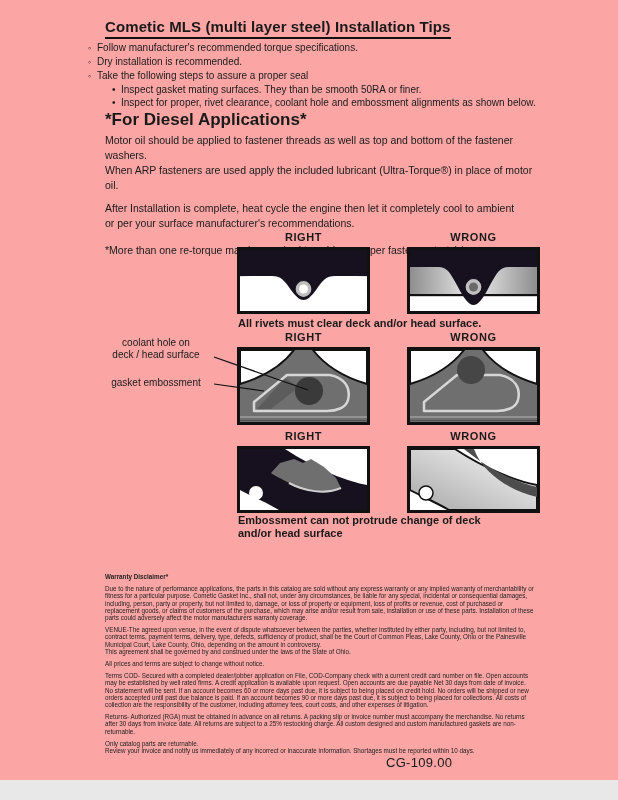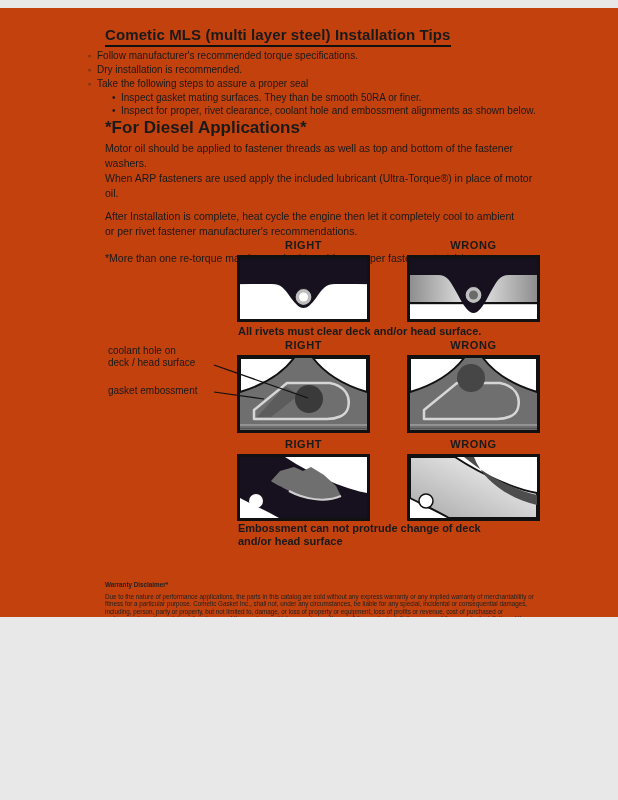--- a/index.html
+++ b/index.html
@@ -1,18 +1,18 @@
 <!DOCTYPE html>
 <html><head>
 <meta charset="utf-8">
 <style>
   html,body{margin:0;padding:0;background:#e8e8e8;}
   .page{
-    position:relative;width:618px;height:609px;margin:8px auto;
-    background:#c2410c;overflow:hidden;
+    position:relative;width:618px;height:780px;margin:0 auto;
+    background:#fca5a5;overflow:hidden;
     font-family:"Liberation Sans", sans-serif;color:#1a1a1a;
   }
   .abs{position:absolute;}
   
   .title{
     left:105px;top:18px;font-size:15px;font-weight:bold;
     border-bottom:2px solid #111;padding-bottom:2px;letter-spacing:.1px;
   }
   
   .tips{left:88px;top:41px;width:460px;font-size:10px;line-height:13px;}
@@ -35,21 +35,21 @@
   .figbox.wrongbox{left:170px;}
   .figbox.rightbox{left:0;}
   .figcap{position:absolute;left:1px;font-size:11px;font-weight:bold;line-height:12.5px;white-space:nowrap;}
   #fig1{left:237px;top:230px;height:102px;}
   #fig1 .figcap{top:87px;}
   #fig2{left:237px;top:330px;height:112px;}
   #fig2 .figcap{top:96px;}
   #fig3{left:237px;top:429px;height:116px;}
   #fig3 .figcap{top:85px;}
   
-  .side-label{position:absolute;text-align:left;font-size:10px;line-height:11.5px;width:112px;left:108px;}
+  .side-label{position:absolute;text-align:center;font-size:10px;line-height:11.5px;width:112px;left:100px;}
   .side-coolant{top:337px;}
   .side-emboss{top:377px;}
   .leader-svg{position:absolute;left:100px;top:330px;pointer-events:none;z-index:5;}
   
   .disclaimer{left:105px;top:573px;width:430px;font-size:6.3px;line-height:7.2px;color:#222;}
   .disc-h{font-weight:bold;margin:0;}
   .disclaimer p{margin:5px 0 0 0;}
   .disclaimer p.tight{margin:0;}
   
   .pagenum{left:386px;top:755px;font-size:13px;letter-spacing:.3px;}
@@ -85,21 +85,21 @@
   </div>
 
   <div class="abs diesel">
     <div class="diesel-h">*For Diesel Applications*</div>
     <div class="dpara">
       <div>Motor oil should be applied to fastener threads as well as top and bottom of the fastener washers.</div>
       <div>When ARP fasteners are used apply the included lubricant (Ultra-Torque®) in place of motor oil.</div>
     </div>
     <div class="dpara">
       <div>After Installation is complete, heat cycle the engine then let it completely cool to ambient</div>
-      <div>or per rivet fastener manufacturer's recommendations.</div>
+      <div>or per your surface manufacturer's recommendations.</div>
     </div>
     <div class="dnote">*More than one re-torque may be required to achieve proper fastener stretch*</div>
   </div>
 
   <div id="fig1" class="abs figpair">
     <div class="rw-label rw-right">RIGHT</div>
     <div class="rw-label rw-wrong">WRONG</div>
 
     <svg class="figbox rightbox" width="133" height="67" viewBox="0 0 133 67">
       <rect x="1.5" y="1.5" width="130" height="64" fill="#ffffff"></rect>

